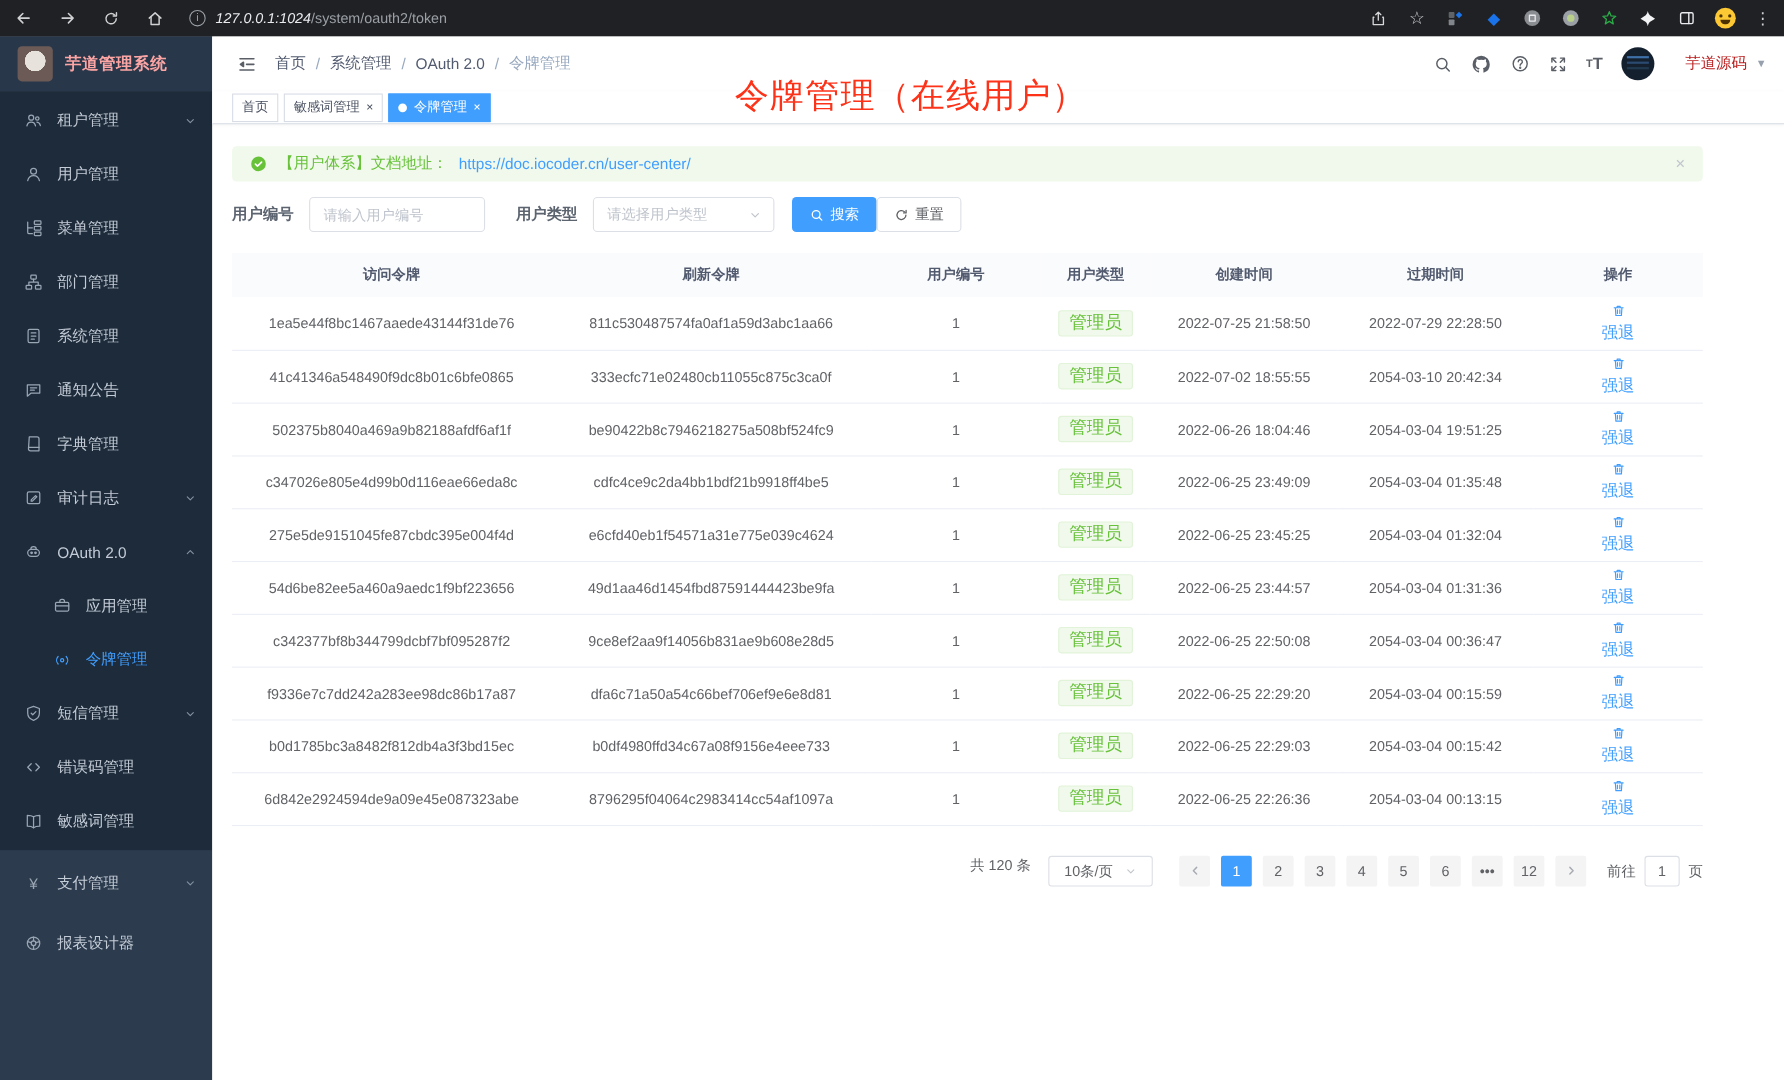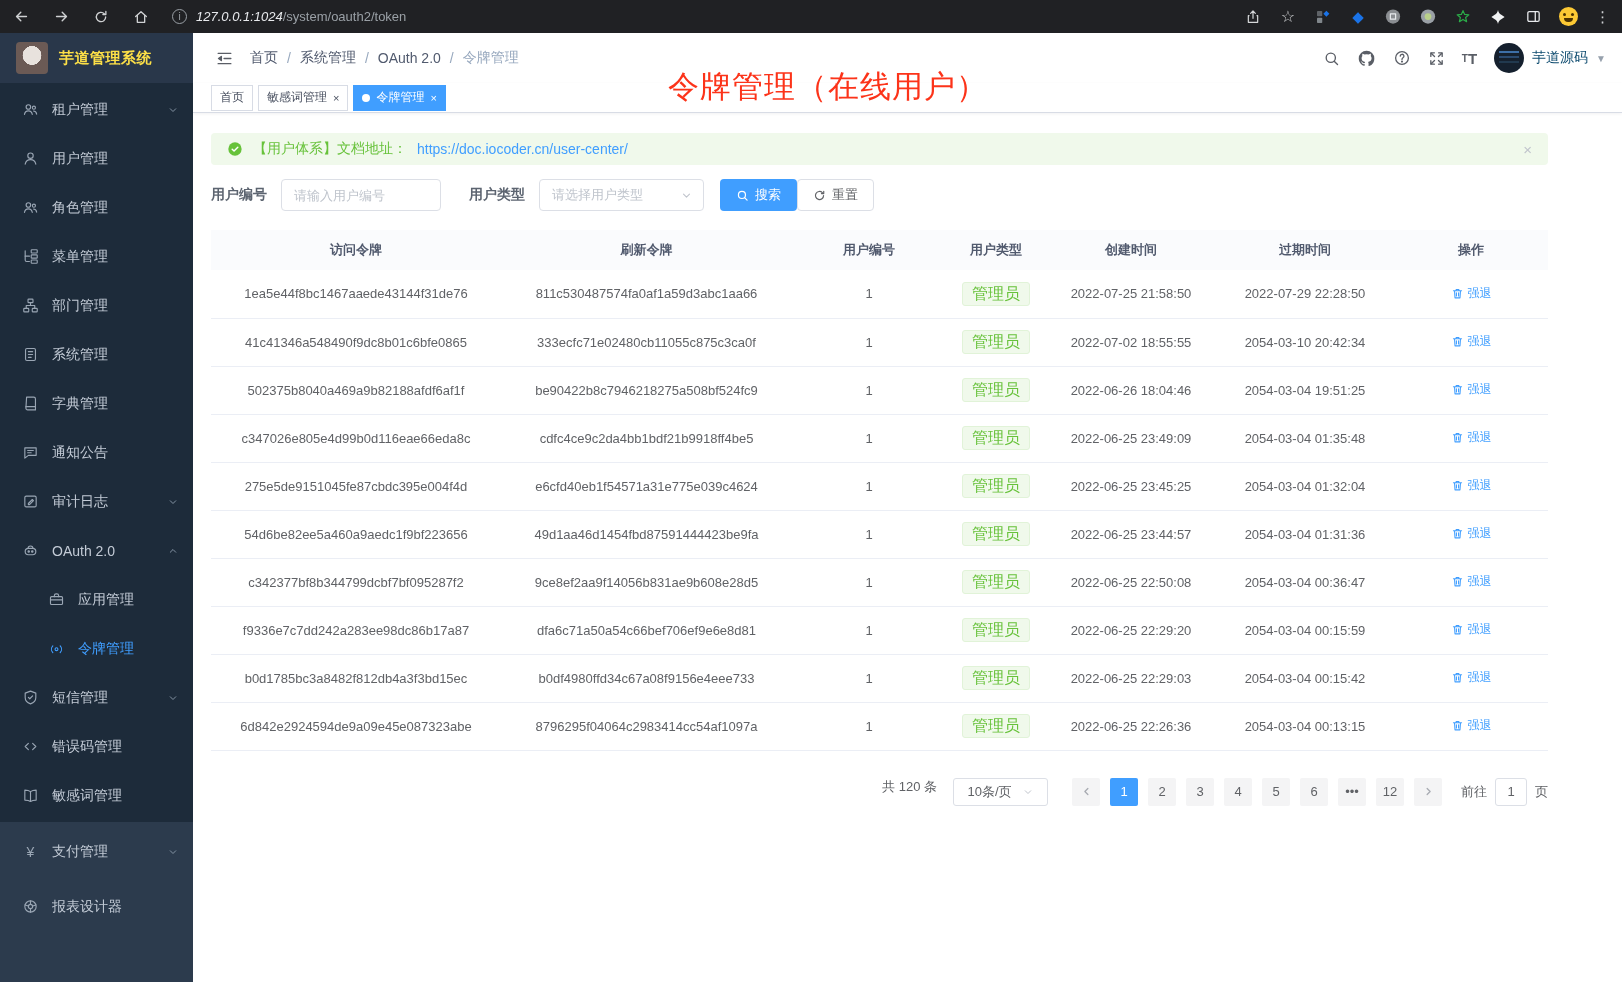--- a/index.html
+++ b/index.html
@@ -30,21 +30,21 @@
   .dots3 { font-size:15px; letter-spacing:0; color:#cfd1d3; }
 
   
   .app { display:flex; height:949px; }
   .sidebar { width:193px; background:#2c3b4d; display:flex; flex-direction:column; flex-shrink:0; }
   .logo-row { height:50px; background:#29374a; display:flex; align-items:center;
               padding-left:16px; gap:11px; }
   .logo-av { width:32px; height:32px; border-radius:4px;
              background:radial-gradient(circle at 50% 42%, #e8e2dd 0 38%, #6b5a55 39% 100%);
              flex-shrink:0; }
-  .logo-title { color:#fde047; font-size:15px; font-weight:700; letter-spacing:.5px; }
+  .logo-title { color:#fca5a5; font-size:15px; font-weight:700; letter-spacing:.5px; }
   .side-nav { flex:1; display:flex; flex-direction:column; overflow:hidden; }
   .side-sec1 { background:#1d2b3a; padding:2px 0; }
   .side-sec2 { background:#2c3b4d; flex:1; padding-top:2px; }
   .side-item { height:49px; display:flex; align-items:center; padding:0 14px 0 22px;
                color:#c3cbd6; font-size:14px; cursor:pointer; white-space:nowrap; }
   .side-sec2 .side-item { height:55px; }
   .side-item .mi { width:17px; height:17px; margin-right:13px; color:#9aa6b4;
                    display:flex; align-items:center; justify-content:center; font-size:14px; }
   .side-item.child { padding-left:48px; }
   .side-item.active, .side-item.active .mi { color:#409eff; }
@@ -60,21 +60,21 @@
   .crumb-sep { margin:0 9px; color:#97a8be; }
   .top-actions { margin-left:auto; display:flex; align-items:center; gap:17px; color:#5a5e66; }
   .ta { cursor:pointer; display:flex; align-items:center; }
   .tt-ic { font-size:15px; font-weight:700; color:#5a5e66; }
   .tt-ic small { font-size:10px; font-weight:700; }
   .user-chip { display:flex; align-items:center; gap:8px; cursor:pointer; }
   .user-av { width:30px; height:30px; border-radius:50%; background:#15202e;
              position:relative; overflow:hidden; }
   .user-av:after { content:""; position:absolute; left:5px; top:8px; width:20px; height:2px;
                    background:#3d6fa8; box-shadow:0 5px 0 #2a4a70, 0 10px 0 #21394f; }
-  .user-name { font-size:14px; color:#0c4a6e; }
+  .user-name { font-size:14px; color:#b91c1c;margin-left:20px; }
   .user-caret { color:#97a1ad; font-size:10px; }
 
   
   .tabbar { height:30px; background:#fff; border-bottom:1px solid #d8dce5;
             box-shadow:0 1px 3px rgba(0,21,41,.06); display:flex; align-items:center;
             padding-left:18px; }
   .tab { height:26px; border:1px solid #d8dce5; background:#fff; color:#495060;
          font-size:12px; padding:0 8px; margin-right:5px; display:inline-flex;
          align-items:center; gap:6px; cursor:pointer; }
   .tab .tab-close { font-size:11px; color:inherit; }
@@ -107,22 +107,22 @@
 
   
   table { width:100%; border-collapse:collapse; margin-top:19px; table-layout:fixed; }
   thead th { height:40px; background:#fafbfd; color:#515a6e; font-size:13px;
              font-weight:700; text-align:center; }
   tbody td { height:48px; text-align:center; font-size:13px; color:#606266;
              border-bottom:1px solid #ebeef5; overflow:hidden; white-space:nowrap; }
   .tag-green { display:inline-block; padding:0 9px; height:24px; line-height:22px;
                background:#f0f9eb; border:1px solid #e1f3d8; color:#67c23a;
                border-radius:3px; font-size:16px; }
-  .act-link { color:#409eff; font-size:12px; display:inline-flex; align-items:center;
-              gap:4px; cursor:pointer; }
+  .act-link { color:#409eff; font-size:15px; display:inline-flex; align-items:center;
+              gap:4px; cursor:pointer;flex-direction:column; }
 
   
   .pager { margin-top:27px; display:flex; justify-content:flex-end; align-items:flex-start;
            font-size:13px; color:#606266; }
   .pg-total { margin-right:16px; }
   .pg-size { width:95px; height:28px; border:1px solid #dcdfe6; border-radius:3px;
              display:flex; align-items:center; justify-content:center; gap:10px;
              color:#606266; cursor:pointer; margin-right:19px; }
   .pg-size .chev { color:#c0c4cc; display:flex; }
   .pg-btn { min-width:28px; height:28px; background:#f4f4f5; border-radius:2px;
@@ -249,31 +249,20 @@
               <svg width="17" height="17" viewBox="0 0 24 24" fill="none" stroke="currentColor" stroke-width="1.6" stroke-linecap="round" stroke-linejoin="round">
                 <circle cx="12" cy="8" r="3.8"></circle>
                 <path d="M4.5 20c.8-4 3.8-6.5 7.5-6.5s6.7 2.5 7.5 6.5"></path>
               </svg>
             </span>
             <span>用户管理</span>
           </div>
           <div class="side-item">
             <span class="mi">
               <svg width="17" height="17" viewBox="0 0 24 24" fill="none" stroke="currentColor" stroke-width="1.6" stroke-linecap="round" stroke-linejoin="round">
-                <circle cx="9" cy="8.5" r="3.2"></circle>
-                <path d="M3.5 19c.5-3 2.7-5 5.5-5s5 2 5.5 5"></path>
-                <circle cx="16.8" cy="9.5" r="2.2"></circle>
-                <path d="M16.3 14.2c2.4.3 4 2 4.4 4.3"></path>
-              </svg>
-            </span>
-            <span>角色管理</span>
-          </div>
-          <div class="side-item">
-            <span class="mi">
-              <svg width="17" height="17" viewBox="0 0 24 24" fill="none" stroke="currentColor" stroke-width="1.6" stroke-linecap="round" stroke-linejoin="round">
                 <path d="M4.5 4v13a2 2 0 0 0 2 2h4"></path>
                 <path d="M4.5 11.5h6"></path>
                 <rect x="13" y="2.5" width="8.5" height="4.6" rx="1"></rect>
                 <rect x="13" y="9.7" width="8.5" height="4.6" rx="1"></rect>
                 <rect x="13" y="16.9" width="8.5" height="4.6" rx="1"></rect>
               </svg>
             </span>
             <span>菜单管理</span>
           </div>
           <div class="side-item">
@@ -292,34 +281,34 @@
               <svg width="17" height="17" viewBox="0 0 24 24" fill="none" stroke="currentColor" stroke-width="1.6" stroke-linecap="round" stroke-linejoin="round">
                 <rect x="5" y="3.5" width="14" height="17" rx="2"></rect>
                 <path d="M9 8h6M9 12h6M9 16h4"></path>
               </svg>
             </span>
             <span>系统管理</span>
           </div>
           <div class="side-item">
             <span class="mi">
               <svg width="17" height="17" viewBox="0 0 24 24" fill="none" stroke="currentColor" stroke-width="1.6" stroke-linecap="round" stroke-linejoin="round">
+                <path d="M4 5.5h16v10.5H9l-5 4z"></path>
+                <path d="M8 9.2h8M8 12.3h5"></path>
+              </svg>
+            </span>
+            <span>通知公告</span>
+          </div>
+          <div class="side-item">
+            <span class="mi">
+              <svg width="17" height="17" viewBox="0 0 24 24" fill="none" stroke="currentColor" stroke-width="1.6" stroke-linecap="round" stroke-linejoin="round">
                 <path d="M6.5 3h10A2.5 2.5 0 0 1 19 5.5V21H8a2.5 2.5 0 0 1-2.5-2.5z"></path>
                 <path d="M5.5 16.5H19"></path>
               </svg>
             </span>
             <span>字典管理</span>
-          </div>
-          <div class="side-item">
-            <span class="mi">
-              <svg width="17" height="17" viewBox="0 0 24 24" fill="none" stroke="currentColor" stroke-width="1.6" stroke-linecap="round" stroke-linejoin="round">
-                <path d="M4 5.5h16v10.5H9l-5 4z"></path>
-                <path d="M8 9.2h8M8 12.3h5"></path>
-              </svg>
-            </span>
-            <span>通知公告</span>
           </div>
           <div class="side-item">
             <span class="mi">
               <svg width="17" height="17" viewBox="0 0 24 24" fill="none" stroke="currentColor" stroke-width="1.6" stroke-linecap="round" stroke-linejoin="round">
                 <rect x="4" y="4.5" width="16" height="15" rx="2"></rect>
                 <path d="M9 14.8l5.6-5.6 1.6 1.6-5.6 5.6H9z"></path>
               </svg>
             </span>
             <span>审计日志</span>
             <span class="chev">

